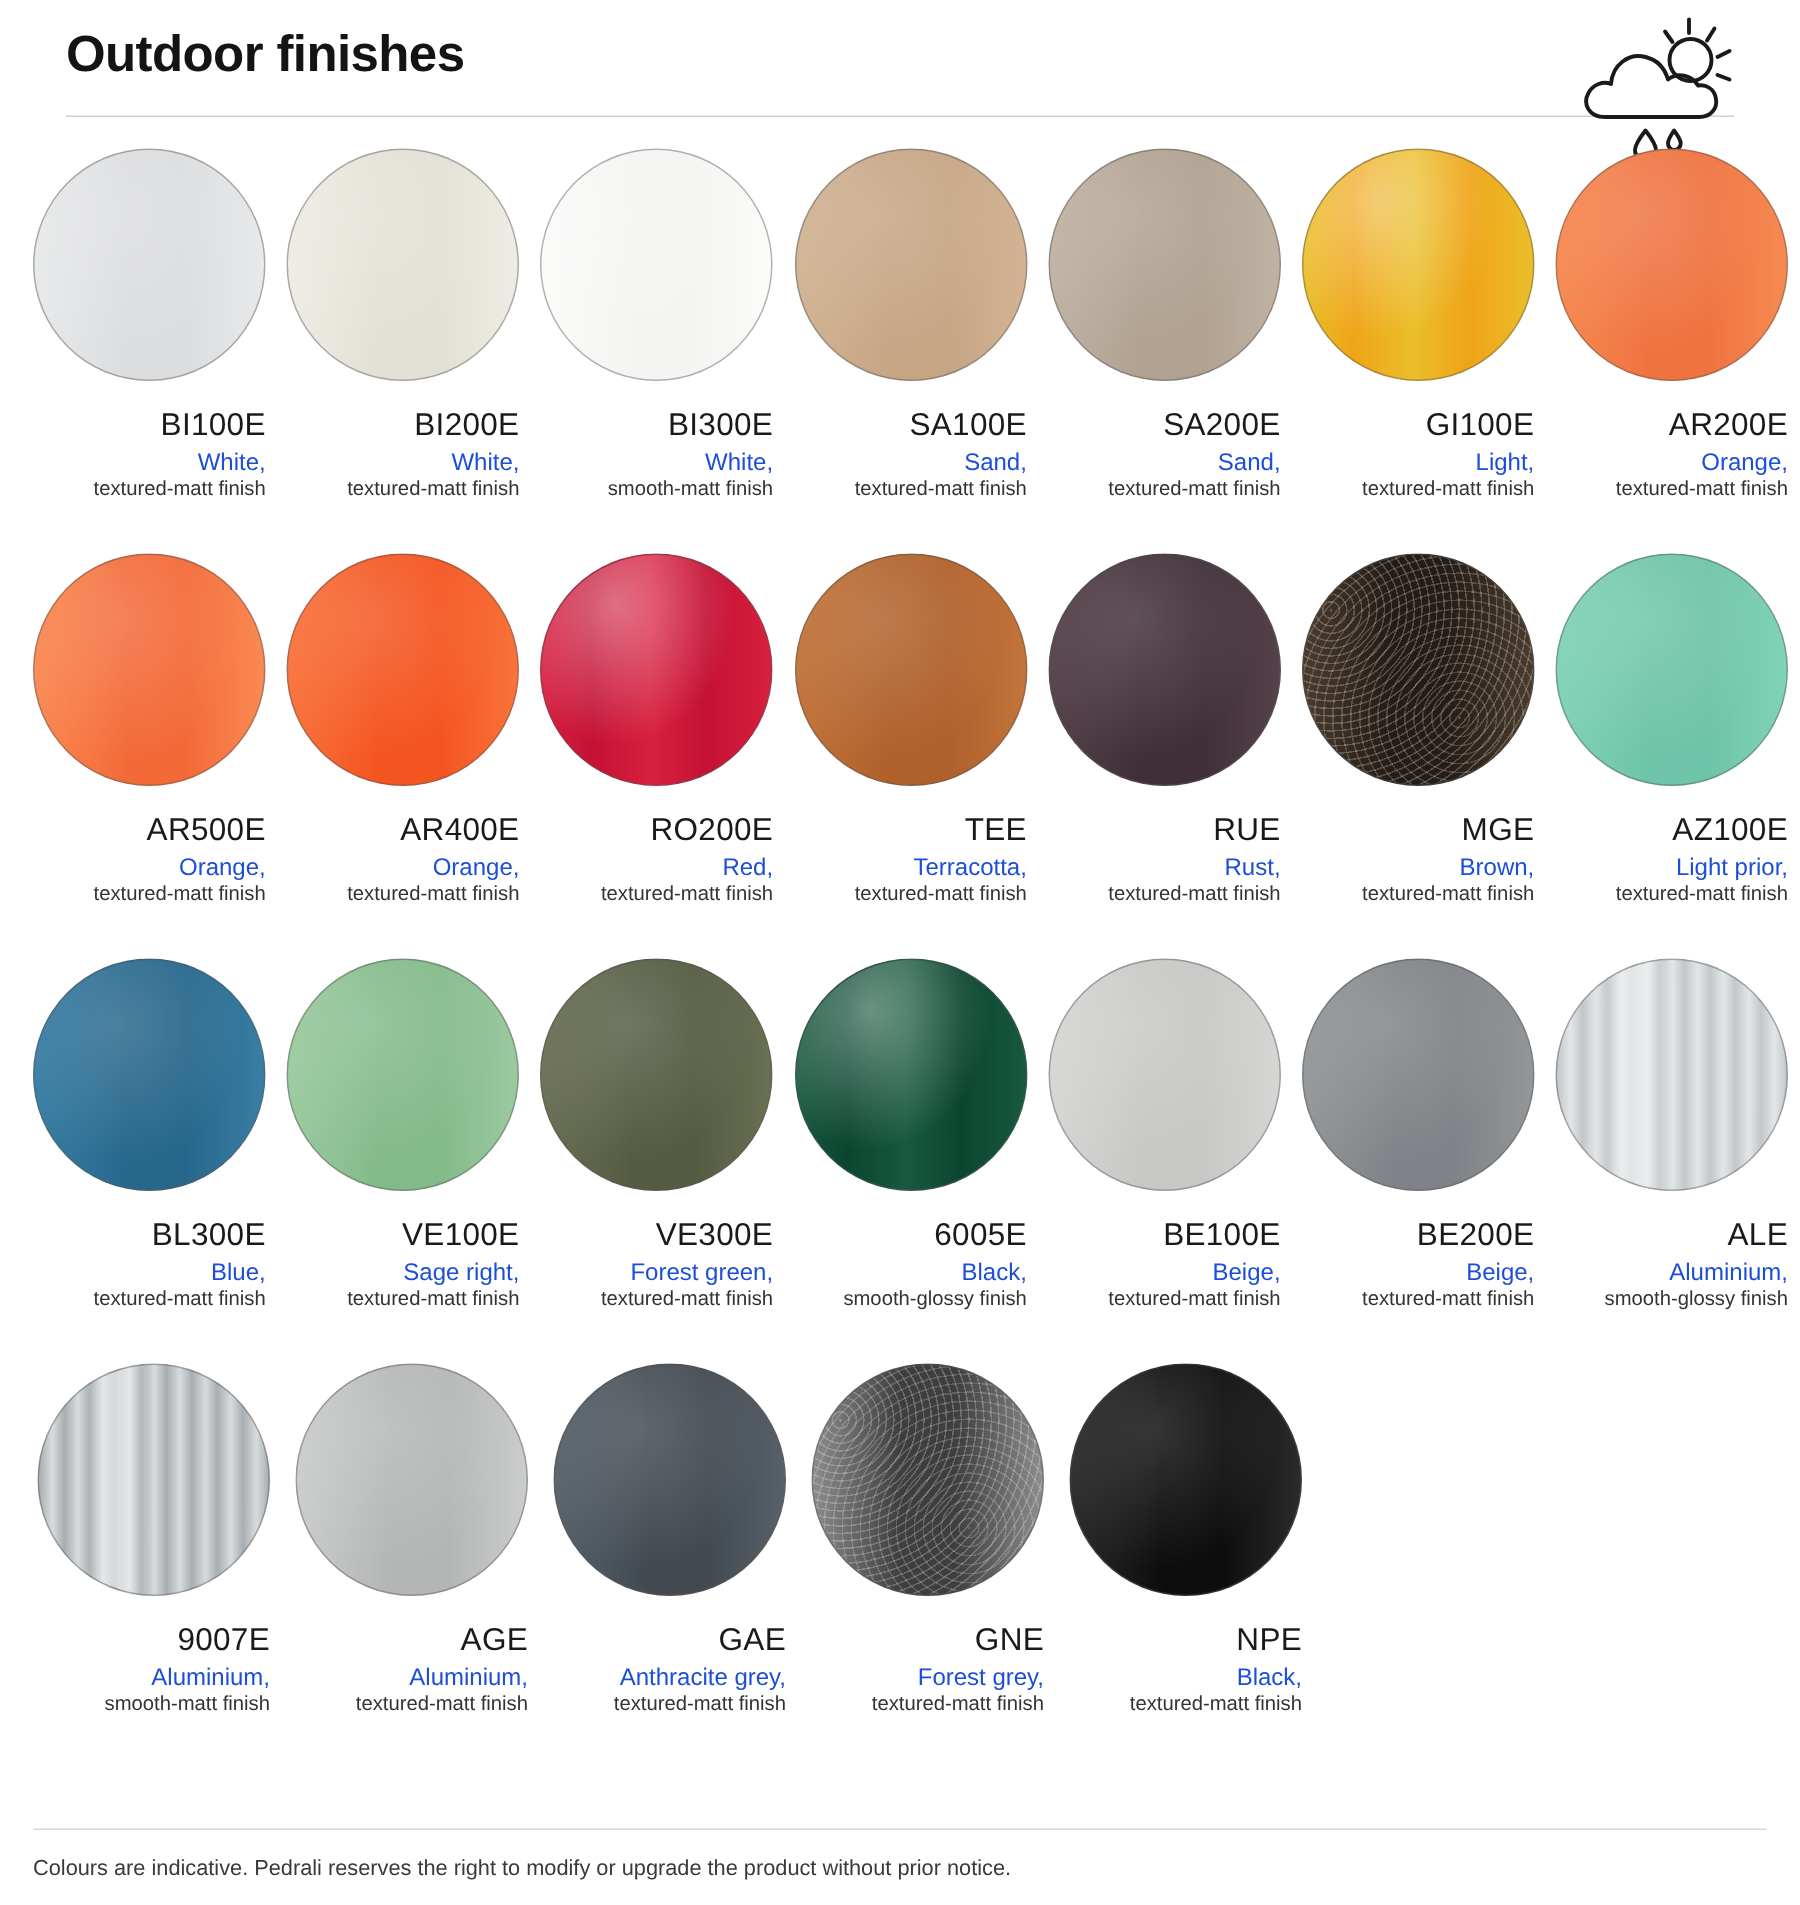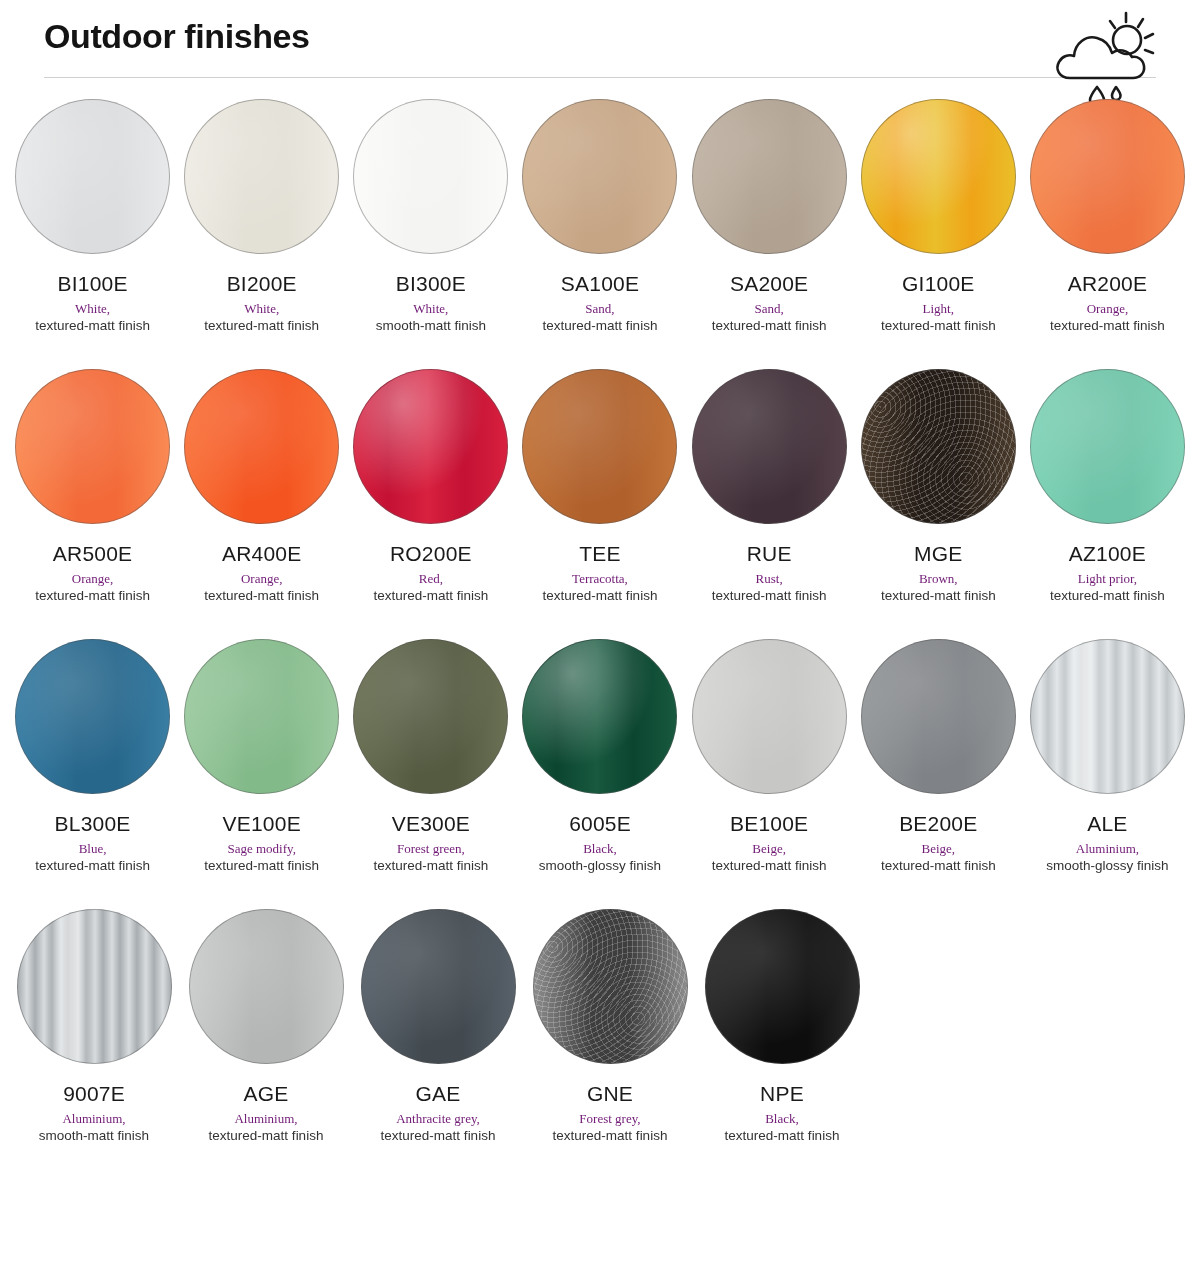--- a/index.html
+++ b/index.html
@@ -64,21 +64,21 @@
   }
   .row {
     display: flex;
     height: 270px;
   }
   .cell {
     width: 172px;
     margin-right: 0;
     display: flex;
     flex-direction: column;
-    align-items: center;
+    align-items: flex-end;
   }
   .swatch {
     width: 155px;
     height: 155px;
     border-radius: 50%;
     margin-top: 11px;
     position: relative;
     box-sizing: border-box;
   }
   .swatch-gloss {
@@ -89,26 +89,25 @@
   }
   .code {
     font-size: 21px;
     font-weight: normal;
     color: #1a1a1a;
     margin-top: 17px;
     line-height: 25px;
     letter-spacing: 0.2px;
   }
   .colour-name {
-    font-size: 13px;
-    color: #701a75;
+    font-size: 16px;
+    color: #1d4ed8;
     margin-top: 4px;
     line-height: 17px;
     text-align: center;
-    font-family: Liberation Serif, serif;
   }
   .finish {
     font-size: 13.5px;
     color: #333333;
     line-height: 17px;
     text-align: center;
   }
 
   
   .footer {
@@ -285,21 +284,21 @@
           </div>
           <div class="code">BL300E</div>
           <div class="colour-name">Blue,</div>
           <div class="finish">textured-matt finish</div>
         </div>
         <div class="cell">
           <div class="swatch" style="background: linear-gradient(90deg, rgb(156, 202, 160) 0%, rgb(131, 186, 138) 40%, rgb(131, 186, 138) 66%, rgb(156, 202, 160) 100%); border: 1px solid rgba(90, 90, 90, 0.45);">
             <div class="swatch-gloss" style="background: radial-gradient(at 38% 28%, rgba(255, 255, 255, 0.16), rgba(255, 255, 255, 0) 60%);"></div>
           </div>
           <div class="code">VE100E</div>
-          <div class="colour-name">Sage modify,</div>
+          <div class="colour-name">Sage right,</div>
           <div class="finish">textured-matt finish</div>
         </div>
         <div class="cell">
           <div class="swatch" style="background: linear-gradient(90deg, rgb(106, 112, 84) 0%, rgb(84, 91, 65) 40%, rgb(84, 91, 65) 66%, rgb(106, 112, 84) 100%); border: 1px solid rgba(90, 90, 90, 0.45);">
             <div class="swatch-gloss" style="background: radial-gradient(at 38% 28%, rgba(255, 255, 255, 0.16), rgba(255, 255, 255, 0) 60%);"></div>
           </div>
           <div class="code">VE300E</div>
           <div class="colour-name">Forest green,</div>
           <div class="finish">textured-matt finish</div>
         </div>
@@ -373,14 +372,18 @@
           <div class="swatch" style="background: linear-gradient(90deg, rgb(43, 43, 43) 0%, rgb(13, 13, 13) 40%, rgb(13, 13, 13) 66%, rgb(43, 43, 43) 100%); border: 1px solid rgba(90, 90, 90, 0.45);">
             <div class="swatch-gloss" style="background: radial-gradient(at 38% 28%, rgba(255, 255, 255, 0.16), rgba(255, 255, 255, 0) 60%);"></div>
           </div>
           <div class="code">NPE</div>
           <div class="colour-name">Black,</div>
           <div class="finish">textured-matt finish</div>
         </div>
       </div>
     </div>
 
+  <div class="footer">
+    <hr class="footer-rule">
+    <div class="footer-note">Colours are indicative. Pedrali reserves the right to modify or upgrade the product without prior notice.</div>
+  </div>
 
 </div>
 
 </body></html>

